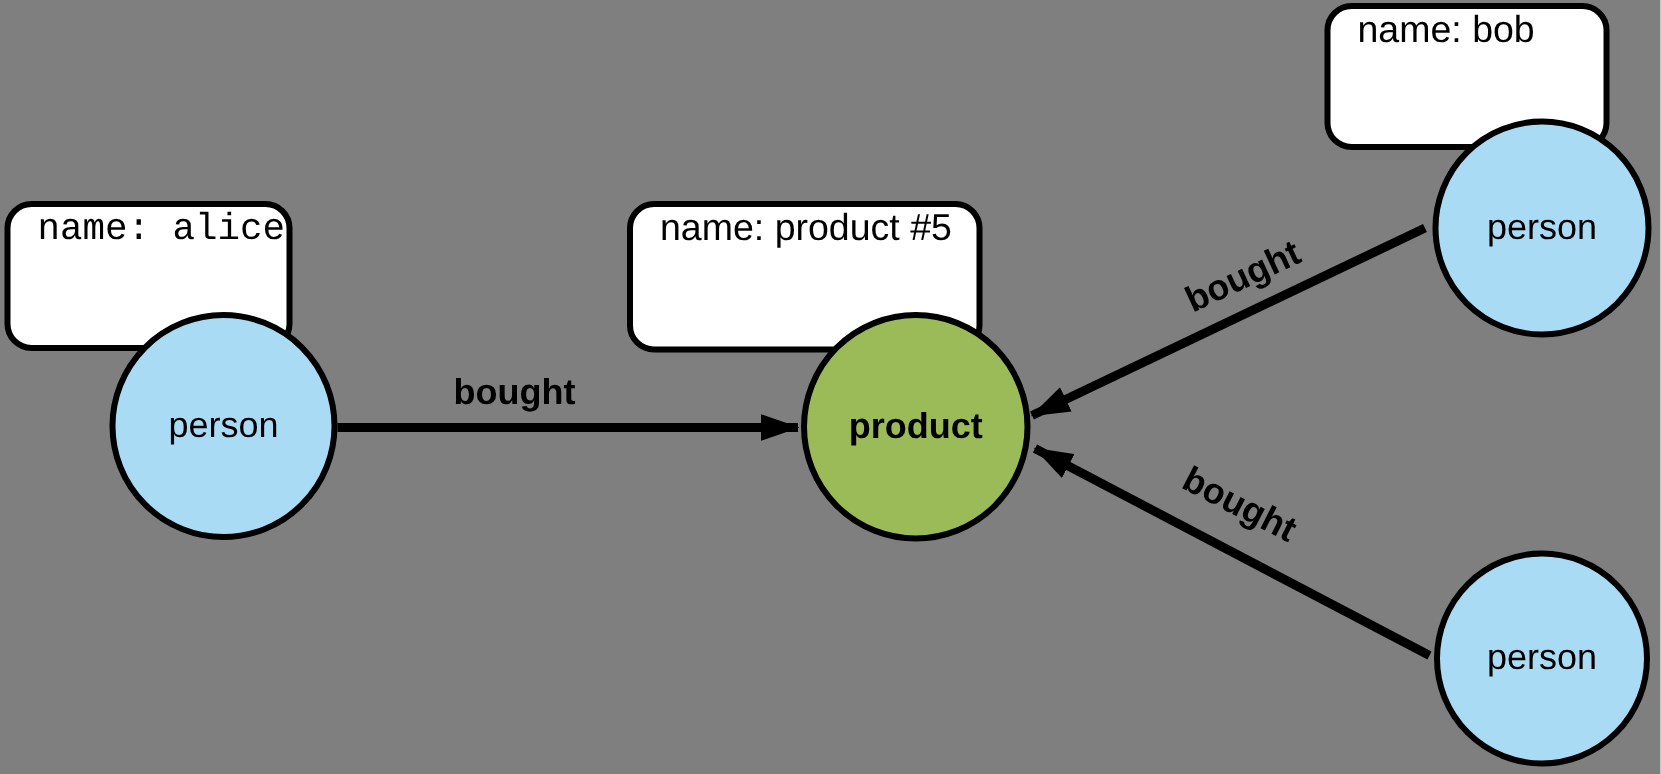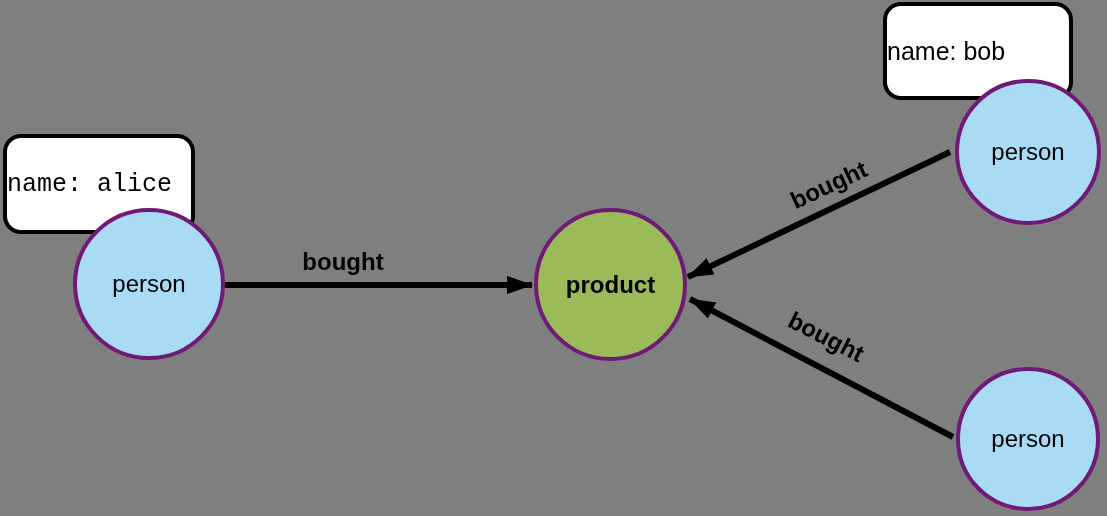--- a/index.html
+++ b/index.html
@@ -18,32 +18,32 @@
     width: 1107px; height: 516px;
     pointer-events: none;
   }
   .prop-box {
     position: absolute;
     box-sizing: border-box;
     background: #ffffff;
     border: 4px solid #000000;
     border-radius: 18px;
     display: flex;
-    align-items: center;
+    padding-left: 18px;
     font-size: 25px;
     white-space: nowrap;
   }
   .prop-alice   { left: 3px;   top: 134px; width: 192px; height: 100px; font-family: Liberation Mono, monospace; }
   .prop-product { left: 418px; top: 134px; width: 237px; height: 101px; }
   .prop-bob     { left: 883px; top: 2px;   width: 190px; height: 98px; }
   .prop-jack    { left: 883px; top: 292px; width: 189px; height: 98px; }
   .node {
     position: absolute;
     box-sizing: border-box;
-    border: 4px solid #701a75;
+    border: 4px solid #000000;
     border-radius: 50%;
     display: flex;
     align-items: center;
     justify-content: center;
     font-size: 24px;
     white-space: nowrap;
   }
   .node-alice   { left: 73px;  top: 208px; width: 152px; height: 152px; }
   .node-product { left: 534px; top: 208px; width: 153px; height: 153px; }
   .node-bob     { left: 955px; top: 79px;  width: 146px; height: 146px; }
@@ -59,20 +59,23 @@
   .edge-label-2 { left: 829px; top: 185px; transform: translate(-50%,-50%) rotate(-25deg); }
   .edge-label-3 { left: 826px; top: 337px; transform: translate(-50%,-50%) rotate(27deg); }
 </style>
 </head>
 <body>
 
 <div class="canvas">
 
   <div class="prop-box prop-alice">
     <span>name: alice</span>
+  </div>
+  <div class="prop-box prop-product">
+    <span>name: product #5</span>
   </div>
   <div class="prop-box prop-bob">
     <span>name: bob</span>
   </div>
 
   <svg class="edges-layer" width="1107" height="516" viewBox="0 0 1107 516" xmlns="http://www.w3.org/2000/svg">
     <defs>
       <marker id="arrow" markerWidth="26" markerHeight="18" refX="25" refY="9" orient="auto" markerUnits="userSpaceOnUse">
         <path d="M0,0 L26,9 L0,18 Z" fill="#000000"></path>
       </marker>

